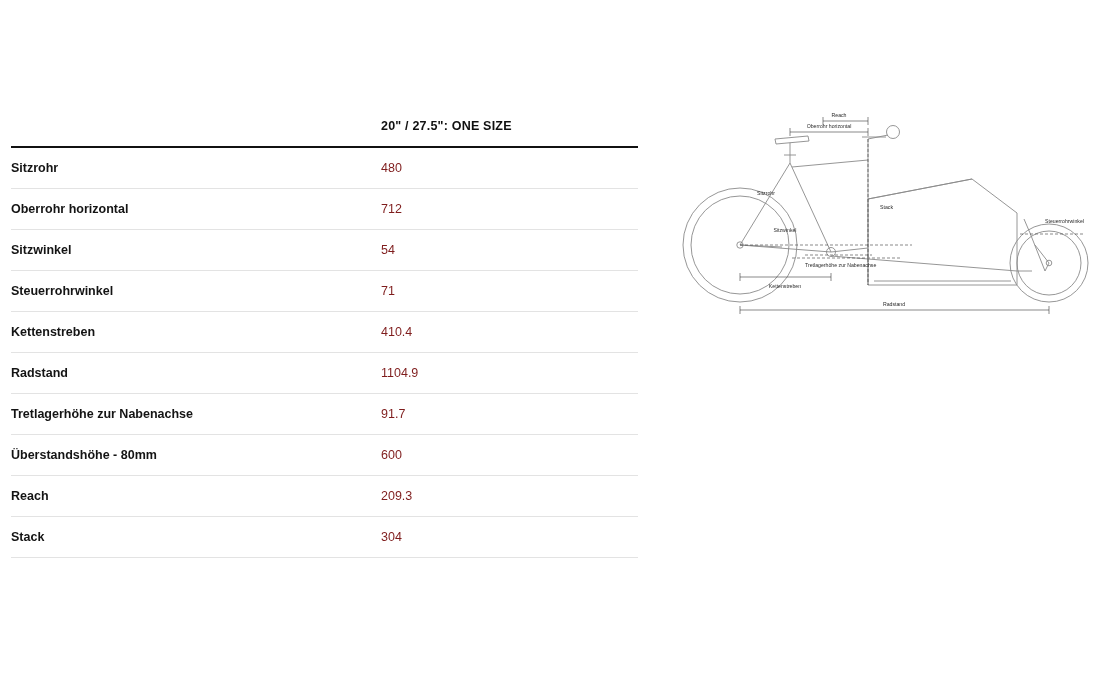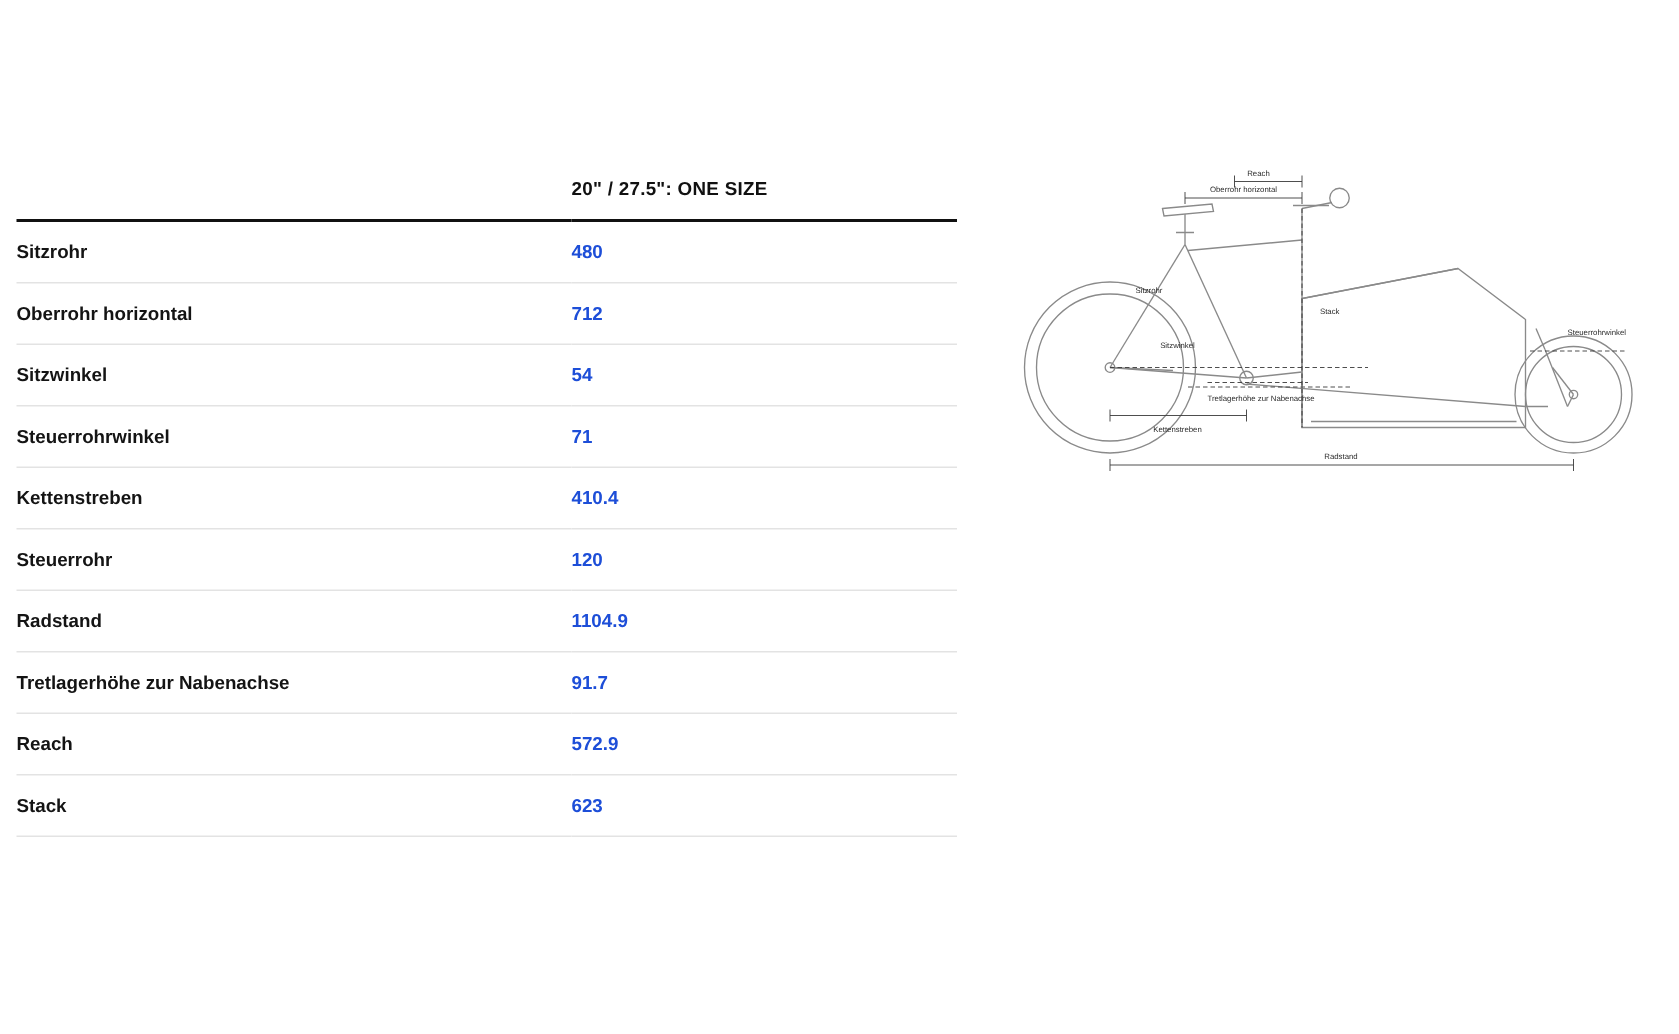--- a/index.html
+++ b/index.html
@@ -57,22 +57,22 @@
     vertical-align: middle;
     line-height: 14px;
   }
 
   table.geo tbody td.label {
     font-weight: bold;
     color: #141414;
   }
 
   table.geo tbody td.value {
-    font-weight: bold;
-    color: #1d4ed8;
+    font-weight: normal;
+    color: #7f1d1d;
   }
 
   table.geo tbody tr:last-child td {
     border-bottom: 1px solid #e3e3e3;
   }
 
   
   .drawing {
     position: absolute;
     left: 672px;
@@ -120,38 +120,38 @@
         </tr>
         <tr>
           <td class="label">Steuerrohrwinkel</td>
           <td class="value">71</td>
         </tr>
         <tr>
           <td class="label">Kettenstreben</td>
           <td class="value">410.4</td>
         </tr>
         <tr>
-          <td class="label">Steuerrohr</td>
-          <td class="value">120</td>
-        </tr>
-        <tr>
           <td class="label">Radstand</td>
           <td class="value">1104.9</td>
         </tr>
         <tr>
           <td class="label">Tretlagerhöhe zur Nabenachse</td>
           <td class="value">91.7</td>
         </tr>
         <tr>
+          <td class="label">Überstandshöhe - 80mm</td>
+          <td class="value">600</td>
+        </tr>
+        <tr>
           <td class="label">Reach</td>
-          <td class="value">572.9</td>
+          <td class="value">209.3</td>
         </tr>
         <tr>
           <td class="label">Stack</td>
-          <td class="value">623</td>
+          <td class="value">304</td>
         </tr>
       </tbody>
     </table>
   </div>
 
   <div class="drawing">
     <svg width="436" height="230" viewBox="0 0 436 230" xmlns="http://www.w3.org/2000/svg">
       <g fill="none" stroke="#8a8a8a" stroke-width="0.9">
 
         <circle cx="68" cy="150" r="57"></circle>

